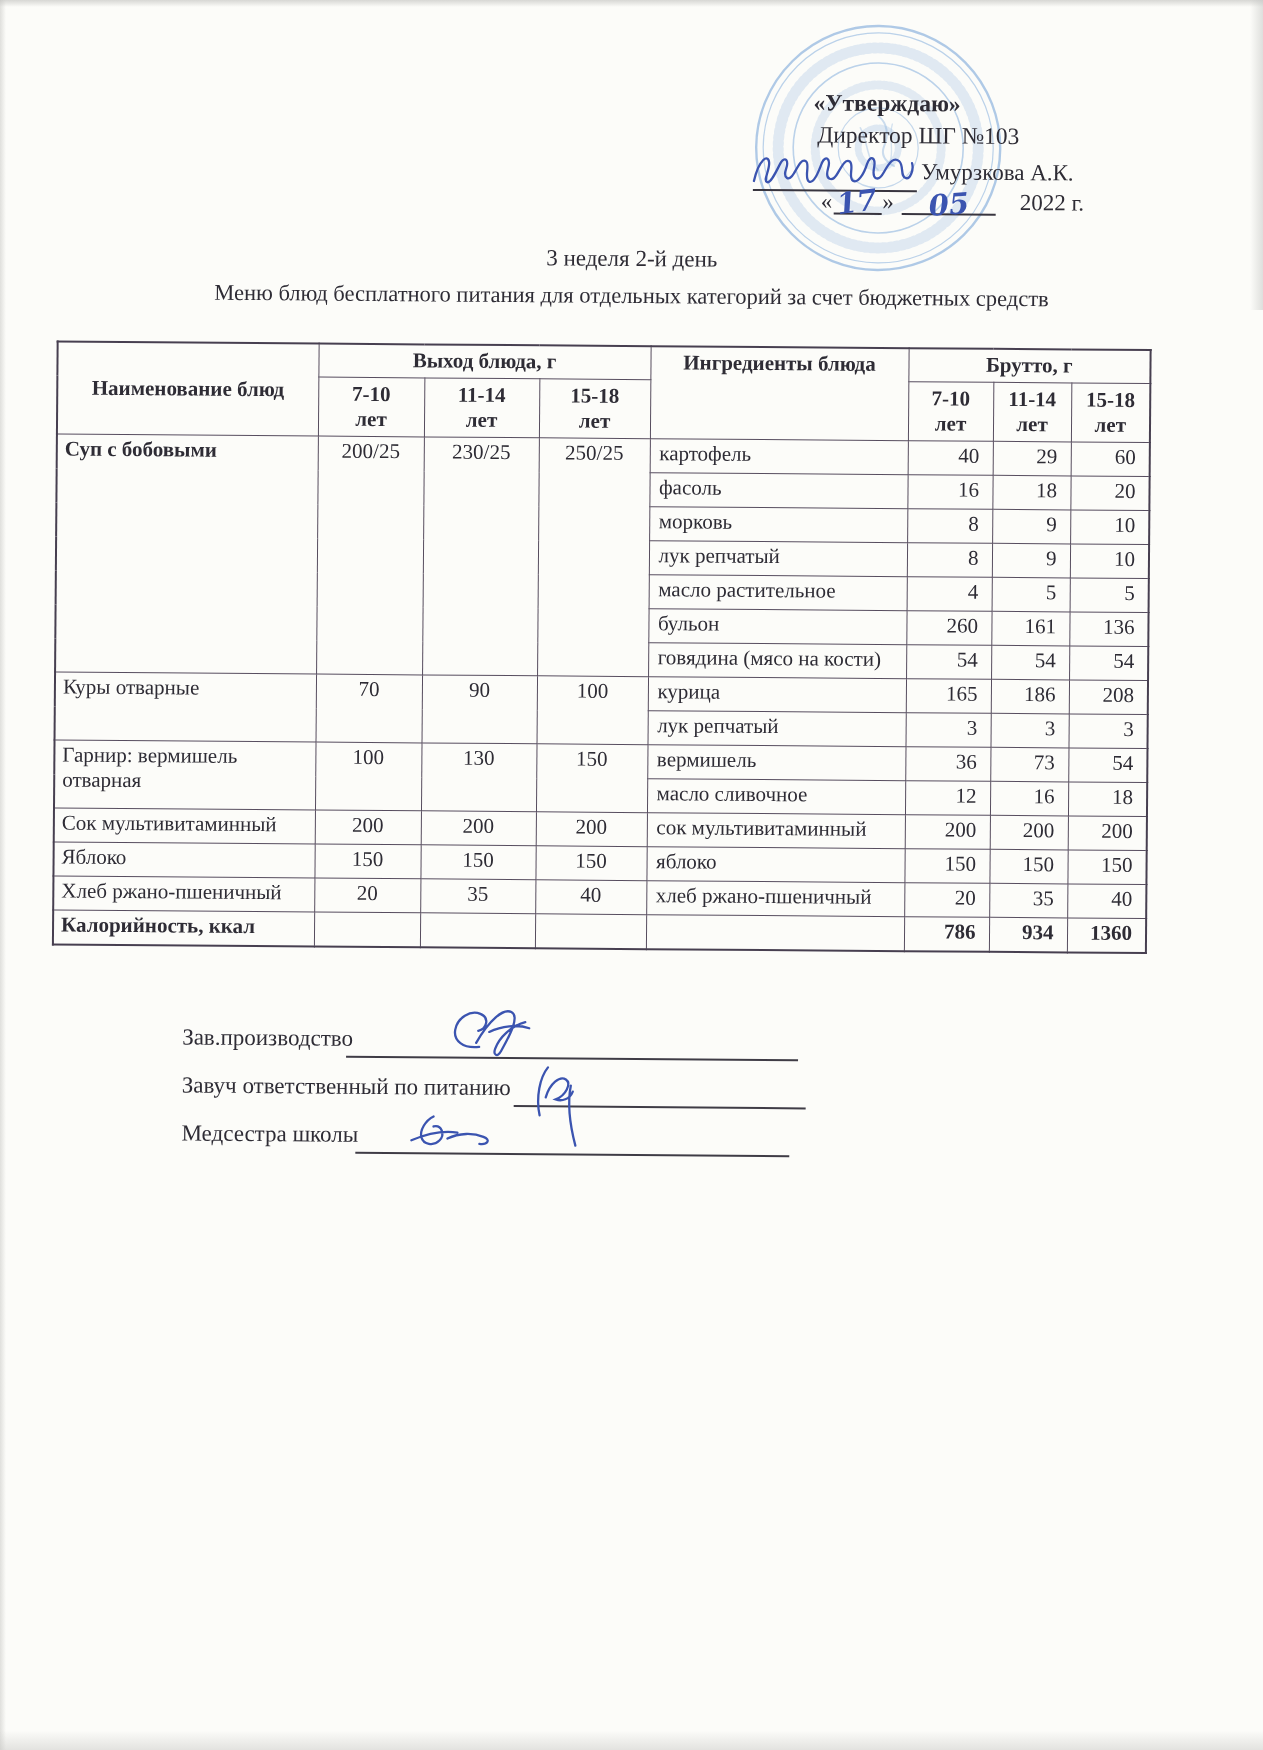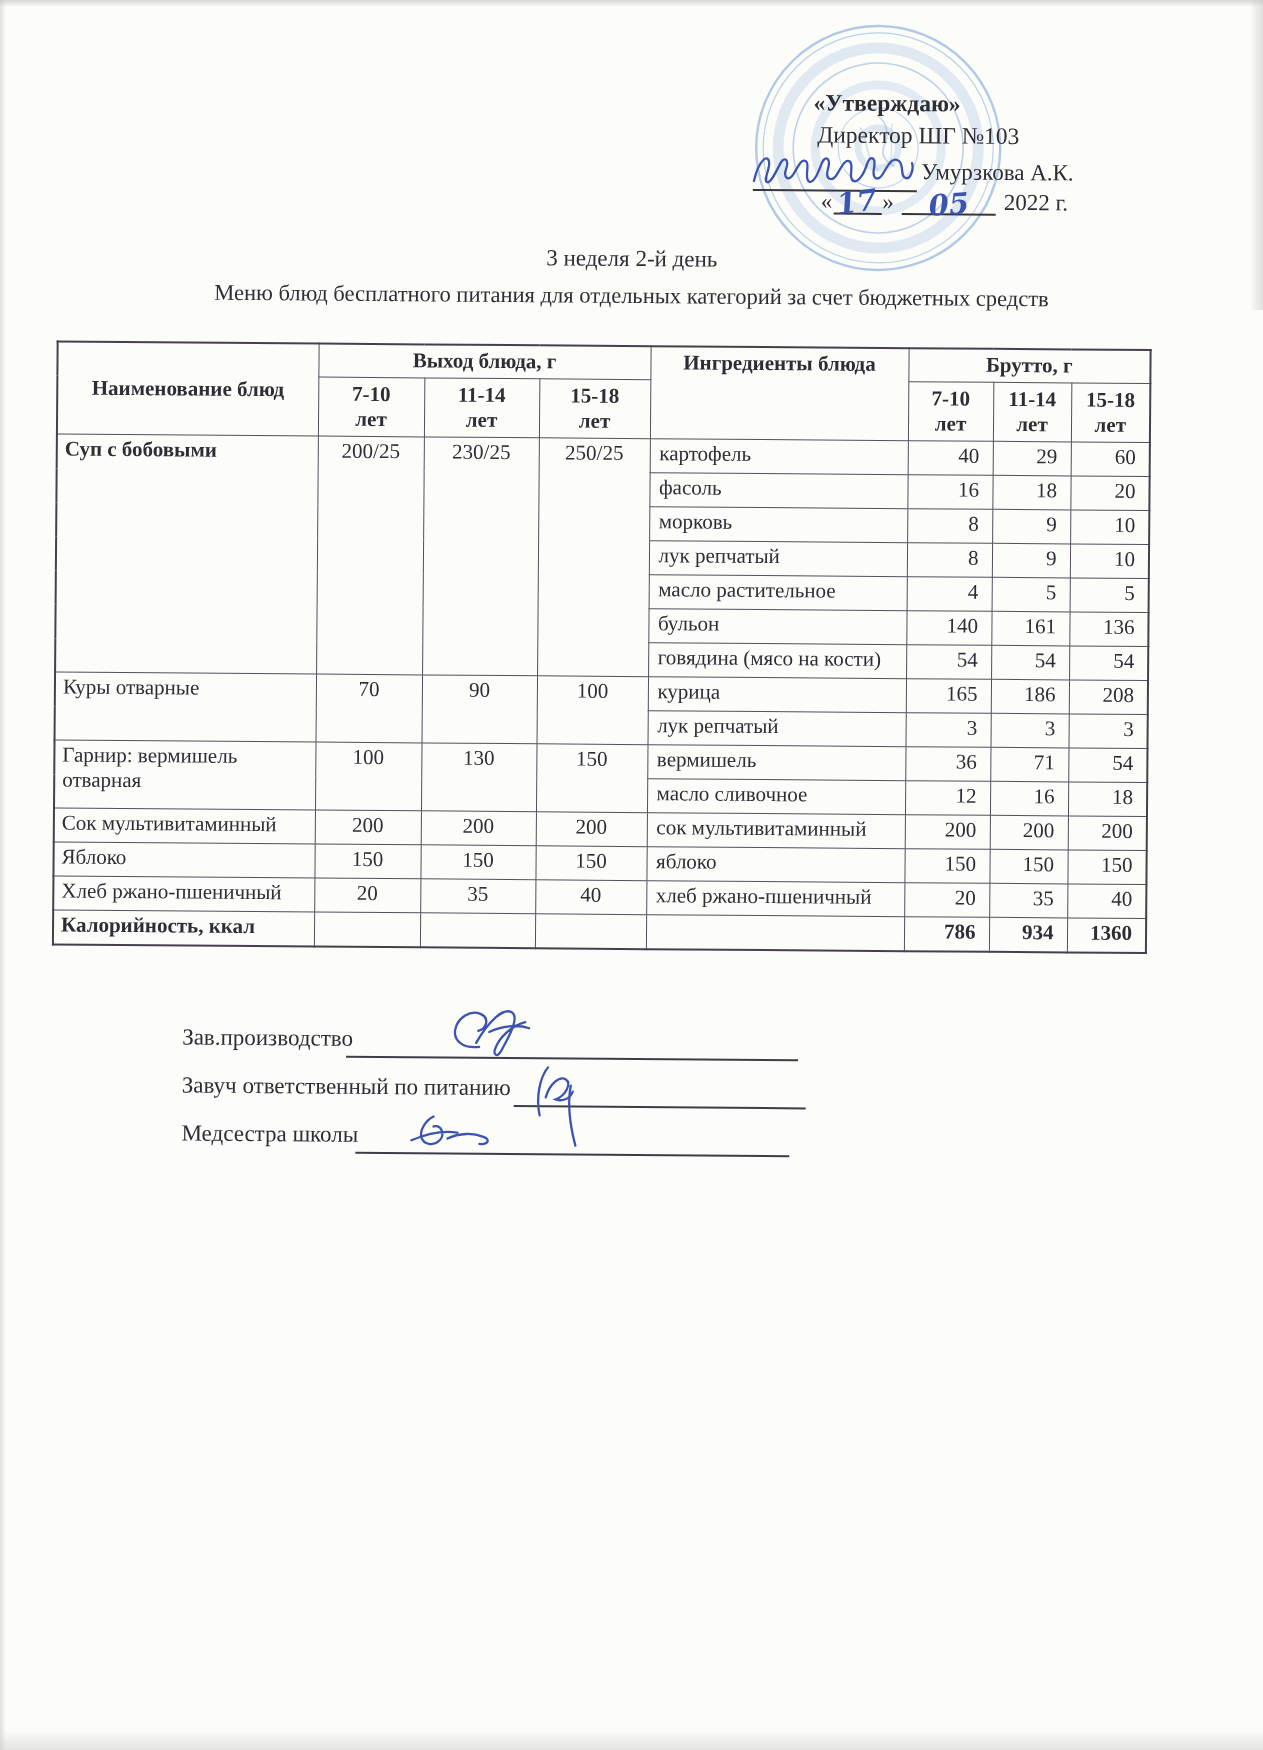--- a/index.html
+++ b/index.html
@@ -26,21 +26,21 @@
 
   
   .a-head{position:absolute;left:812px;top:88px;font-size:23.5px;font-weight:bold;white-space:nowrap;}
   .a-role{position:absolute;left:816px;top:120px;font-size:23.5px;white-space:nowrap;}
   .dir-sig{position:absolute;left:752px;top:148px;width:164px;height:40px;border-bottom:2px solid #38353f;}
   .dir-sig svg{position:absolute;left:-2px;top:-4px;overflow:visible;}
   .a-name{position:absolute;left:920px;top:157px;font-size:23px;white-space:nowrap;}
   .a-date{position:absolute;left:820px;top:182px;font-size:23px;display:flex;align-items:flex-end;white-space:nowrap;}
   .day-line{display:inline-block;min-width:48px;border-bottom:2px solid #38353f;text-align:center;margin:0 1px;}
   .mline{display:inline-block;width:94px;border-bottom:2px solid #38353f;text-align:center;margin:0 8px;}
-  .yr{margin-left:0;}
+  .yr{margin-left:16px;}
   .hand{font-family:"DejaVu Serif",serif;font-style:italic;font-weight:bold;color:#3b54b0;
     font-size:29px;line-height:.9;display:inline-block;transform:rotate(-8deg);position:relative;top:5px;}
   .hand.month{transform:rotate(-5deg);top:7px;}
 
   
   .title{position:absolute;top:246px;left:0;width:1263px;text-align:center;font-size:23px;}
   .subtitle{position:absolute;top:283px;left:0;width:1263px;text-align:center;font-size:22.5px;}
 
   
   table.menu{
@@ -169,21 +169,21 @@
           <td class="c-num">10</td>
         </tr>
         <tr>
           <td class="c-ing">масло растительное</td>
           <td class="c-num">4</td>
           <td class="c-num">5</td>
           <td class="c-num">5</td>
         </tr>
         <tr>
           <td class="c-ing">бульон</td>
-          <td class="c-num">140</td>
+          <td class="c-num">260</td>
           <td class="c-num">161</td>
           <td class="c-num">136</td>
         </tr>
         <tr>
           <td class="c-ing">говядина (мясо на кости)</td>
           <td class="c-num">54</td>
           <td class="c-num">54</td>
           <td class="c-num">54</td>
         </tr>
         <tr>
@@ -202,21 +202,21 @@
           <td class="c-num">3</td>
           <td class="c-num">3</td>
         </tr>
         <tr>
           <td class="c-dish" rowspan="2">Гарнир: вермишель отварная</td>
           <td class="c-out" rowspan="2">100</td>
           <td class="c-out" rowspan="2">130</td>
           <td class="c-out" rowspan="2">150</td>
           <td class="c-ing">вермишель</td>
           <td class="c-num">36</td>
-          <td class="c-num">71</td>
+          <td class="c-num">73</td>
           <td class="c-num">54</td>
         </tr>
         <tr>
           <td class="c-ing">масло сливочное</td>
           <td class="c-num">12</td>
           <td class="c-num">16</td>
           <td class="c-num">18</td>
         </tr>
         <tr>
           <td class="c-dish" rowspan="1">Сок мультивитаминный</td>

